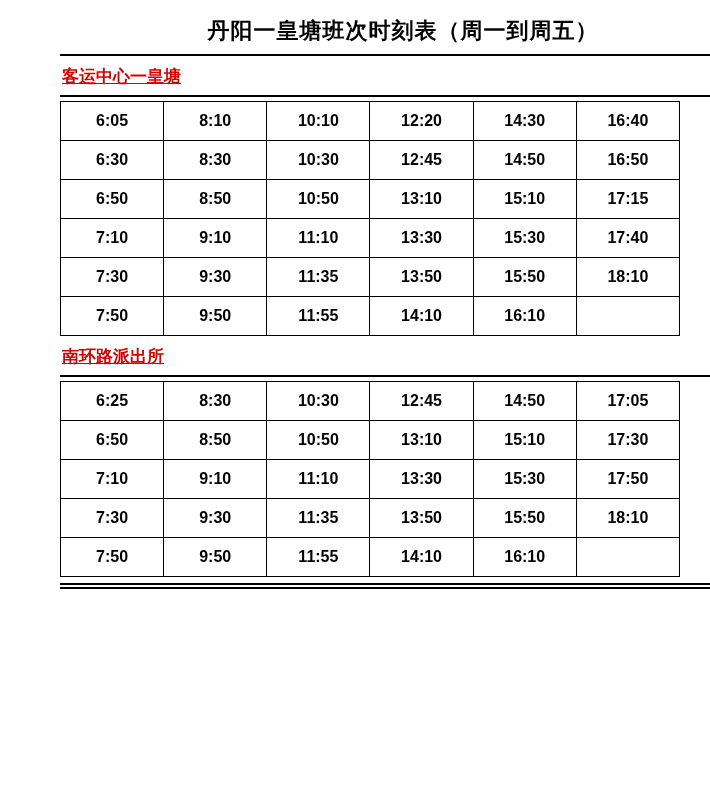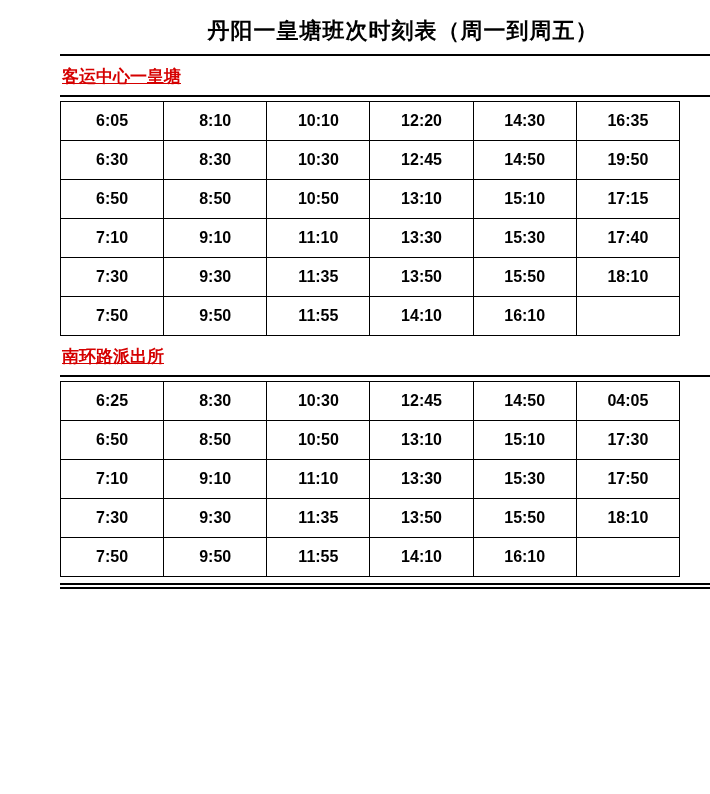--- a/index.html
+++ b/index.html
@@ -99,29 +99,29 @@
   <div class="spacer-sm"></div>
 
   <table class="sched">
     <tbody>
       <tr>
         <td>6:05</td>
         <td>8:10</td>
         <td>10:10</td>
         <td>12:20</td>
         <td>14:30</td>
-        <td>16:35</td>
+        <td>16:40</td>
       </tr>
       <tr>
         <td>6:30</td>
         <td>8:30</td>
         <td>10:30</td>
         <td>12:45</td>
         <td>14:50</td>
-        <td>19:50</td>
+        <td>16:50</td>
       </tr>
       <tr>
         <td>6:50</td>
         <td>8:50</td>
         <td>10:50</td>
         <td>13:10</td>
         <td>15:10</td>
         <td>17:15</td>
       </tr>
       <tr>
@@ -156,21 +156,21 @@
   <div class="spacer-sm"></div>
 
   <table class="sched">
     <tbody>
       <tr>
         <td>6:25</td>
         <td>8:30</td>
         <td>10:30</td>
         <td>12:45</td>
         <td>14:50</td>
-        <td>04:05</td>
+        <td>17:05</td>
       </tr>
       <tr>
         <td>6:50</td>
         <td>8:50</td>
         <td>10:50</td>
         <td>13:10</td>
         <td>15:10</td>
         <td>17:30</td>
       </tr>
       <tr>

